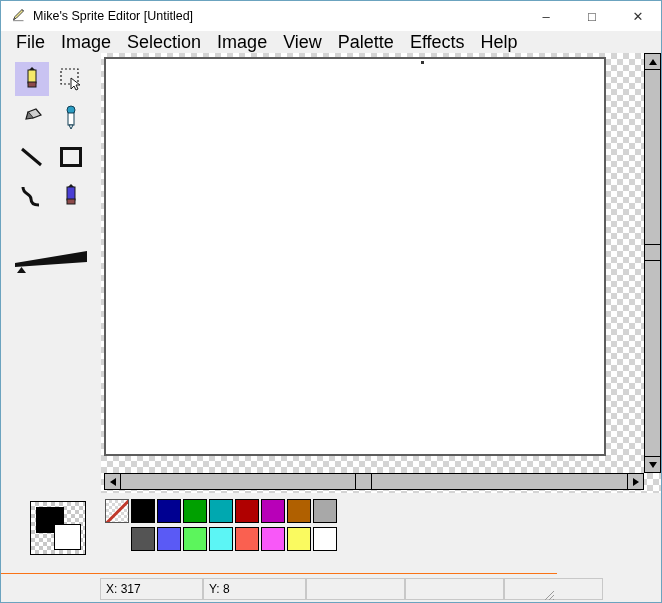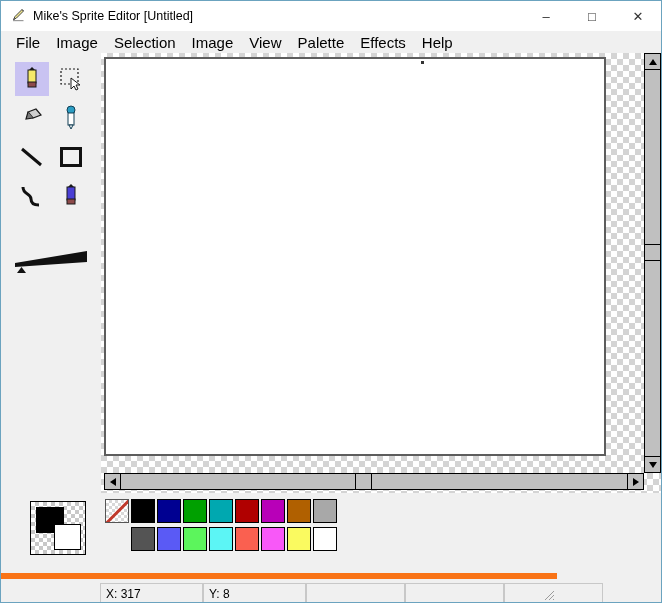--- a/index.html
+++ b/index.html
@@ -70,21 +70,21 @@
     left: 0; top: 30px;
     width: 100%;
     height: 22px;
     background: #f0f0f0;
     display: flex;
     align-items: center;
     padding-left: 7px;
     box-sizing: border-box;
   }
   .menu-item {
-    font-size: 15px;
+    font-size: 18px;
     color: #000;
     padding: 2px 8px;
     cursor: default;
     white-space: nowrap;
   }
 
   
   #workarea {
     position: absolute;
     left: 0; top: 52px;
@@ -286,21 +286,21 @@
     transform: rotate(-45deg);
   }
 
   
   #statusbar {
     position: absolute;
     left: 0; top: 572px;
     width: 556px;
     height: 30px;
     background: #f0f0f0;
-    border-top: 6px solid #f97316;
+    border-top: 1px solid #f97316;
     box-sizing: border-box;
   }
   .status-cell {
     position: absolute;
     top: 4px;
     height: 22px;
     border: 1px solid #c8c8c8;
     background: #f0f0f0;
     box-sizing: border-box;
     font-size: 12px;

